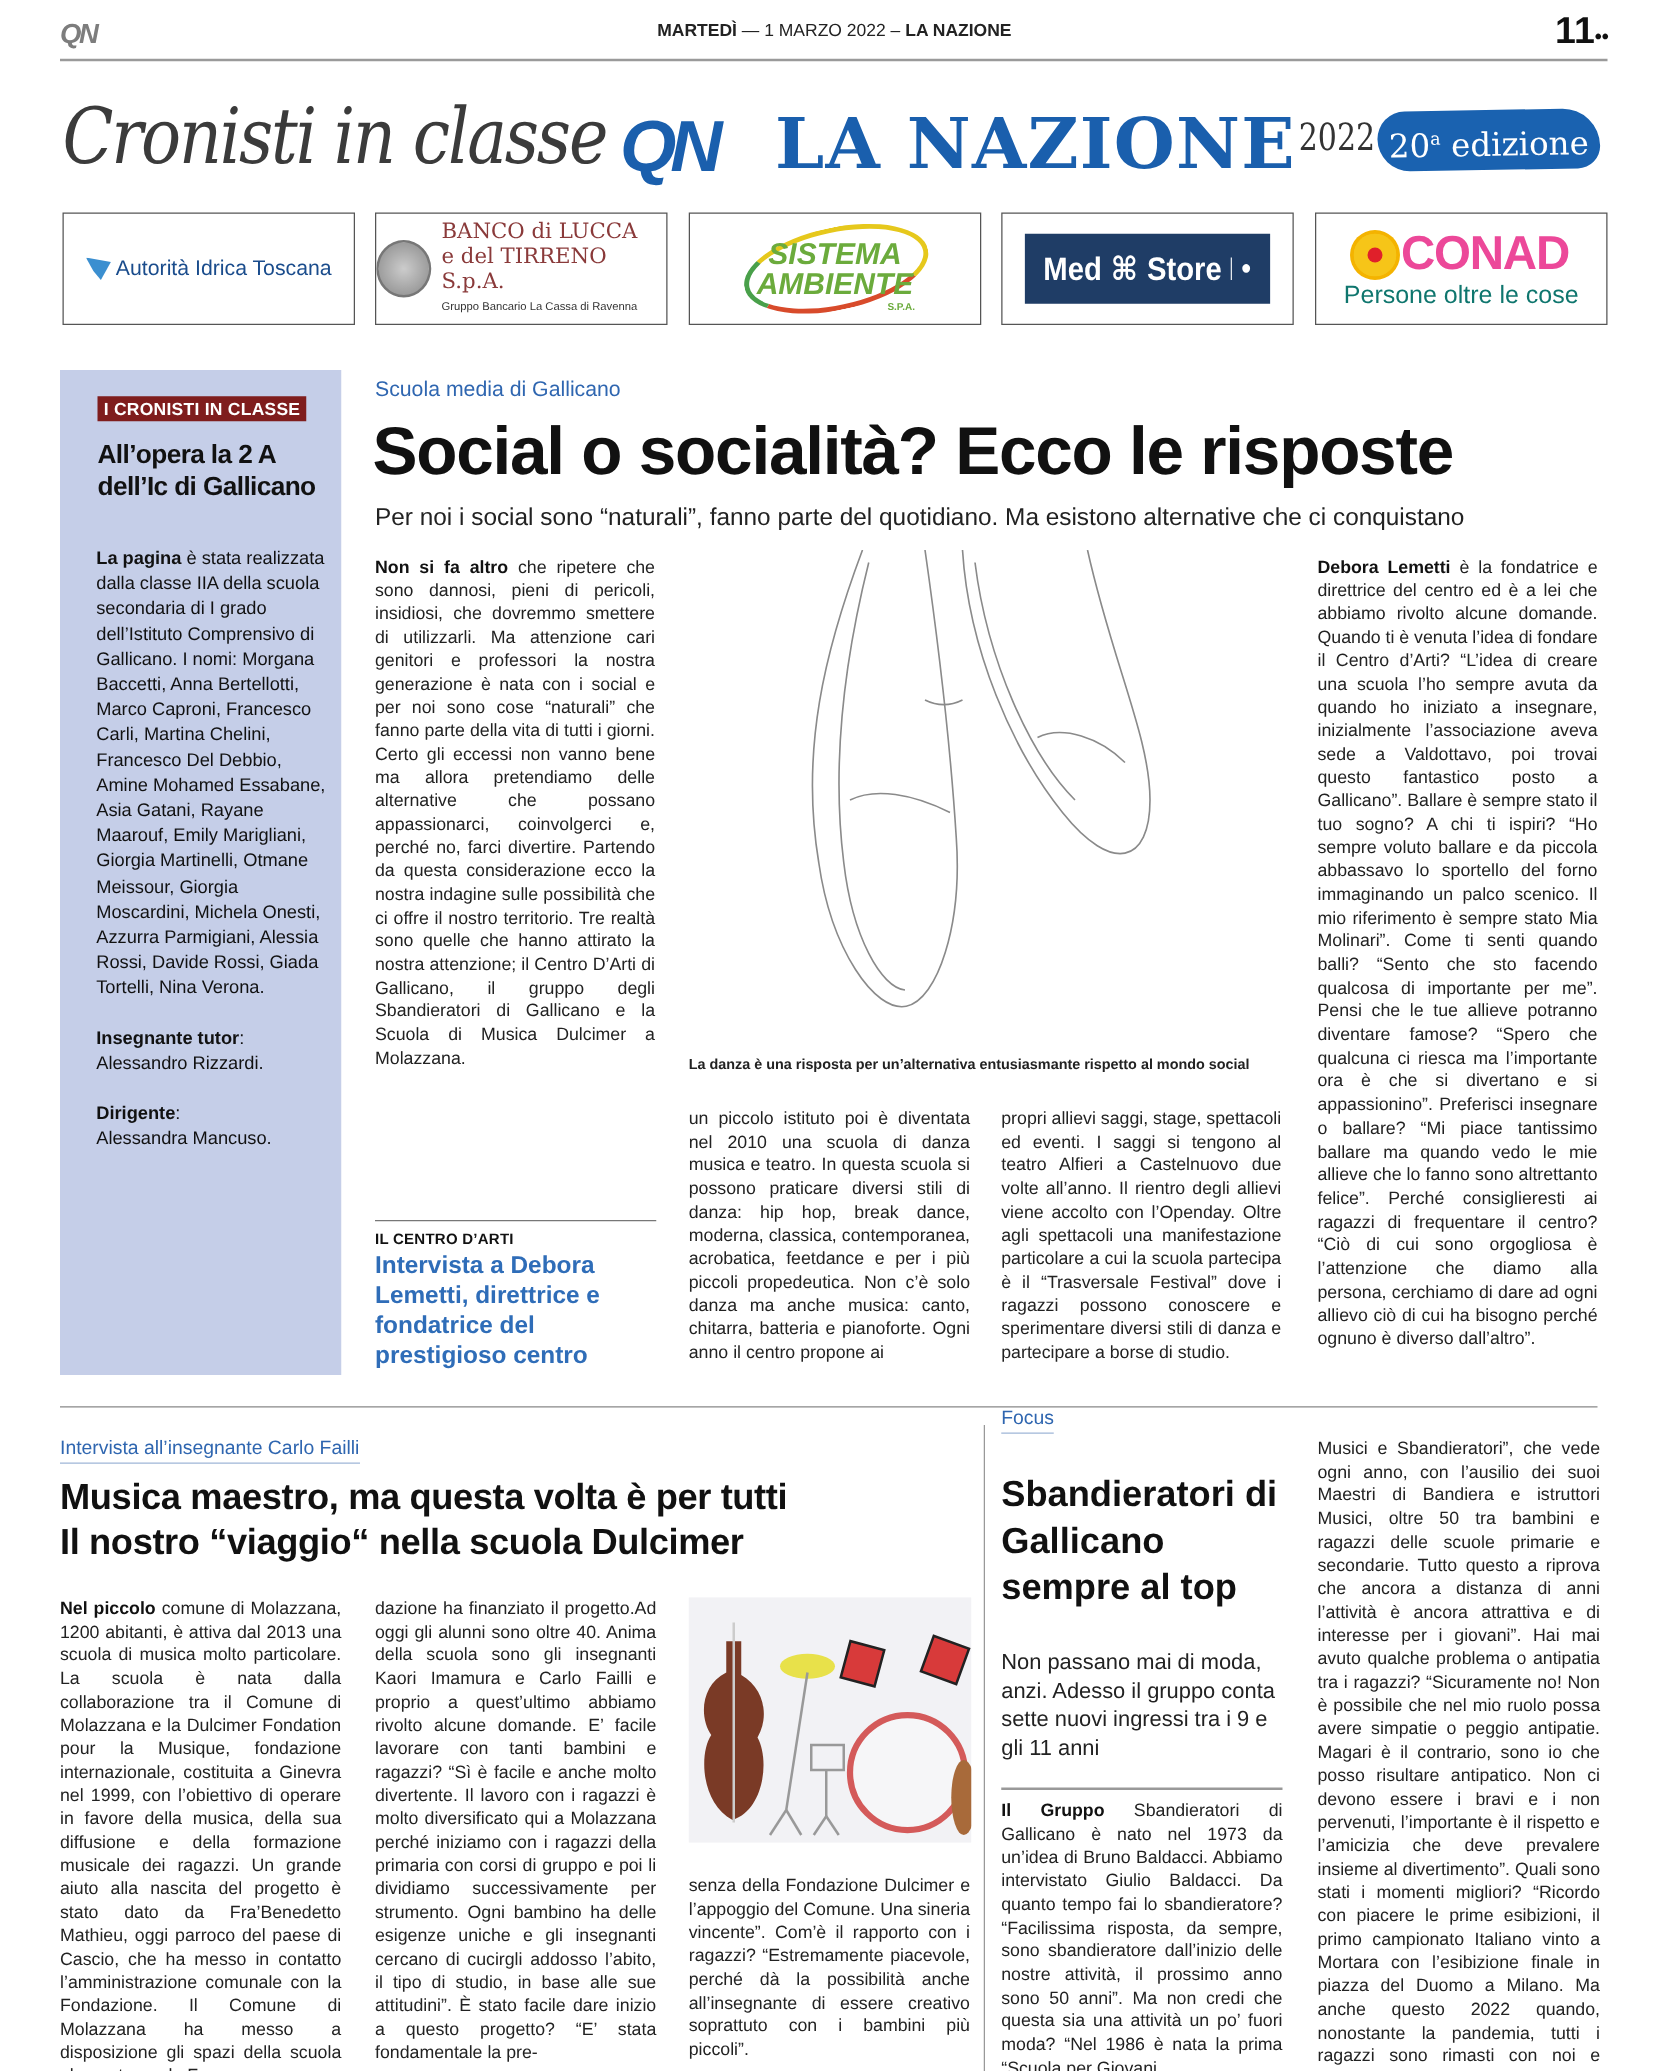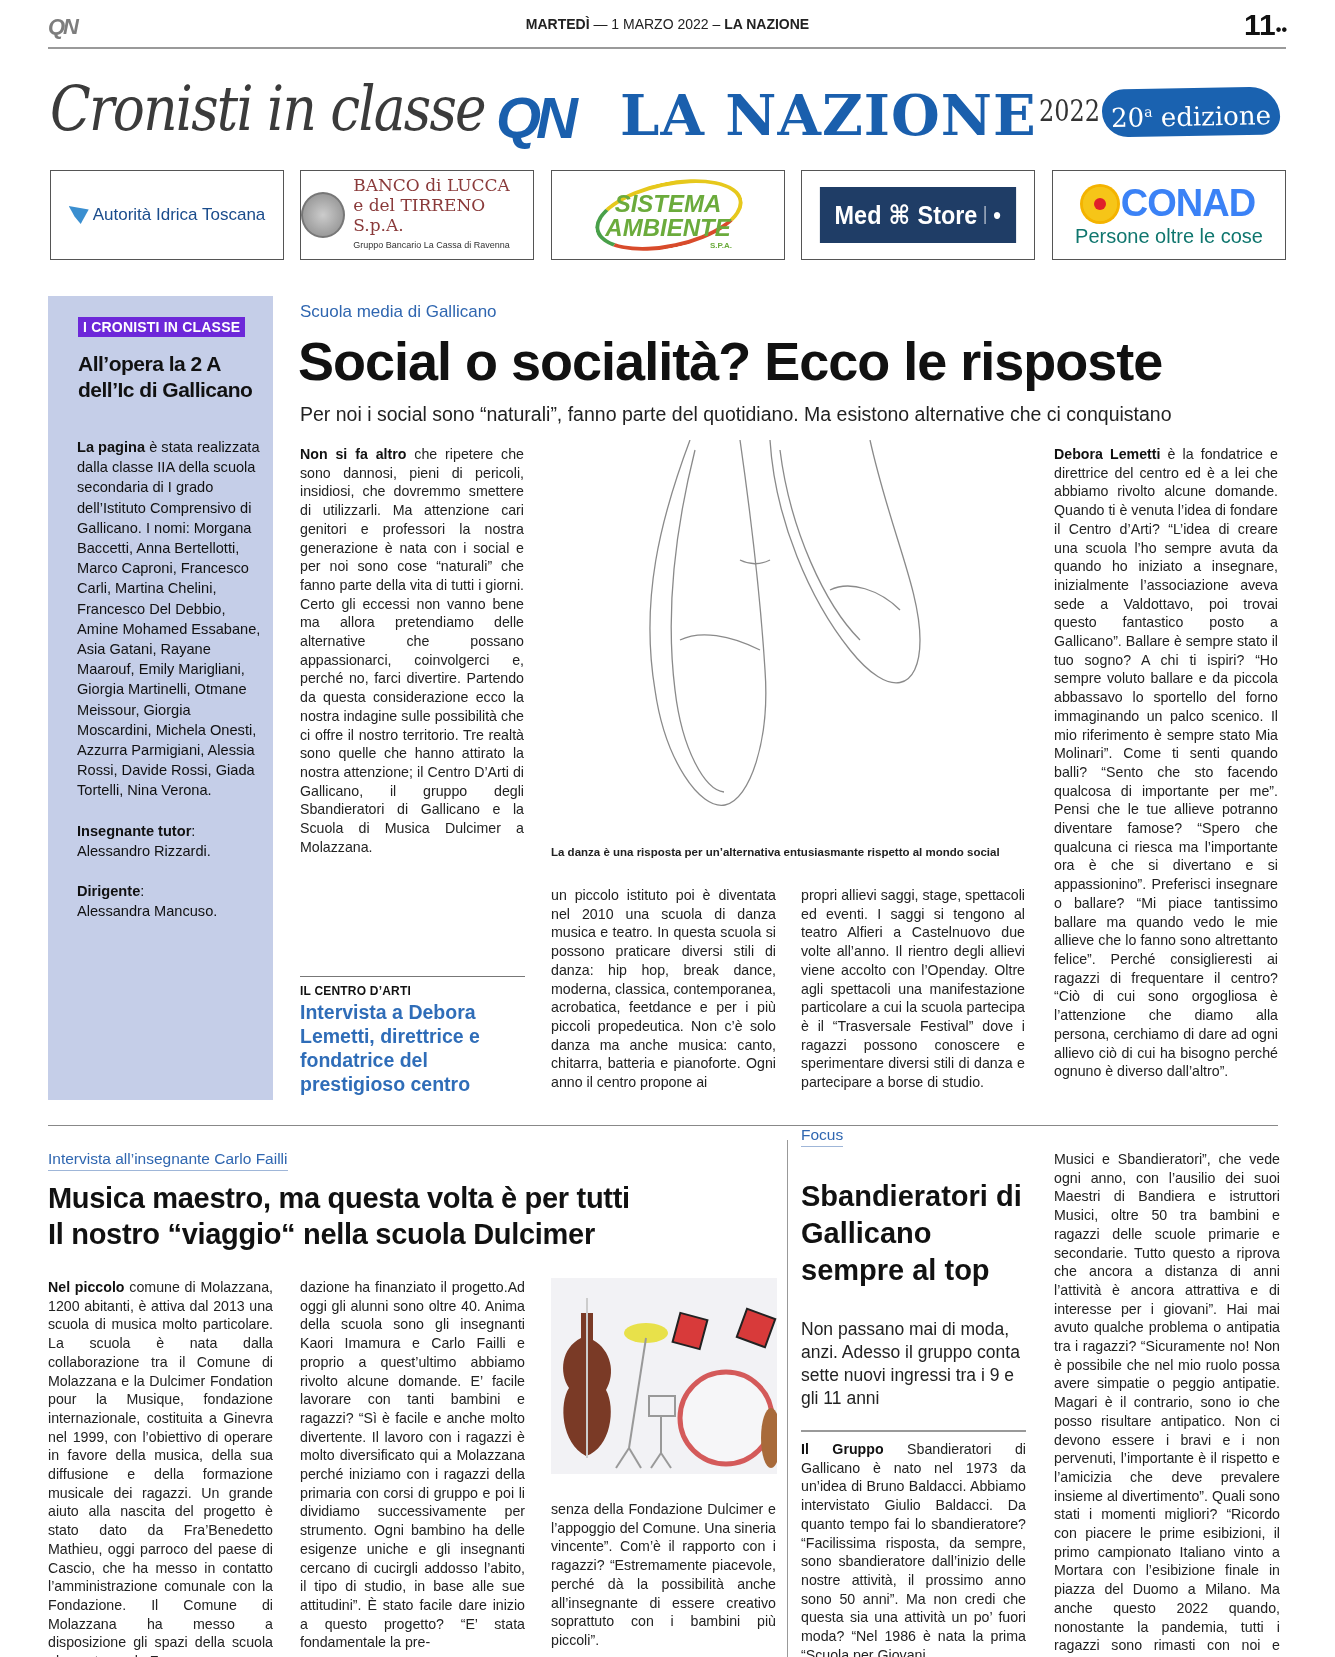--- a/index.html
+++ b/index.html
@@ -36,26 +36,26 @@
   .sp-sistema .ring { position: absolute; left: 6px; top: 2px; width: 150px; height: 66px; border-radius: 50%; border: 4px solid #e6c81c; border-left-color: #49a04a; border-bottom-color: #d84b2b; transform: rotate(-12deg); }
   .sp-sistema .txt { position: absolute; left: 0; top: 12px; width: 160px; text-align: center; font-weight: 900; font-style: italic; font-size: 24px; line-height: 24px; color: #6bab3c; }
   .sp-sistema .spa { position: absolute; right: 16px; bottom: 0; font-size: 8px; color: #6bab3c; font-weight: 700; }
   .sp-med { width: 218px; height: 56px; background: #1f3d66; color: #fff; display: flex; align-items: center; justify-content: center; gap: 8px; font-weight: 700; font-size: 26px; transform: scaleX(0.9); }
   .sp-med .knot { font-size: 26px; }
   .sp-med .apple { border-left: 1px solid #fff; padding-left: 8px; font-size: 16px; }
   .sp-conad { text-align: center; }
   .sp-conad .row { display: flex; align-items: center; gap: 4px; justify-content: center; }
   .sp-conad .flower { width: 34px; height: 34px; border-radius: 50%; background: #f6c518; box-shadow: inset 0 0 0 10px #f6c518, 0 0 0 3px #f4b300; position: relative; }
   .sp-conad .flower::after { content:""; position:absolute; left:11px; top:11px; width:12px; height:12px; border-radius:50%; background:#e0202a; }
-  .sp-conad .name { font-weight: 900; font-size: 38px; color: #3b82f6; letter-spacing: -1px; }
+  .sp-conad .name { font-weight: 900; font-size: 38px; color: #ec4899; letter-spacing: -1px; }
   .sp-conad .tag { font-size: 20px; color: #0f766e; }
 
   
   .sidebar { left: 48px; top: 296px; width: 225px; height: 804px; background: #c5cee8; }
-  .sb-kicker { left: 78px; top: 317px; background: #6d28d9; color: #fff; font-weight: 700; font-size: 14px; padding: 2px 5px; letter-spacing: 0.2px; }
+  .sb-kicker { left: 78px; top: 317px; background: #7f1d1d; color: #fff; font-weight: 700; font-size: 14px; padding: 2px 5px; letter-spacing: 0.2px; }
   .sb-title { left: 78px; top: 351px; width: 190px; font-weight: 900; font-size: 21px; line-height: 26px; color: #111; letter-spacing: -0.5px; }
   .sb-body { left: 77px; top: 437px; width: 192px; font-size: 14.6px; line-height: 20.2px; color: #111; }
   .sb-body b { font-weight: 700; }
   .sb-body p { margin-bottom: 20px; }
 
   
   .kicker-main { left: 300px; top: 302px; font-size: 17px; color: #2f66b0; }
   .headline-main { left: 298px; top: 330px; font-weight: 900; font-size: 54px; color: #111; letter-spacing: -1px; white-space: nowrap; }
   .deck-main { left: 300px; top: 403px; font-size: 19.5px; color: #222; white-space: nowrap; }
 

